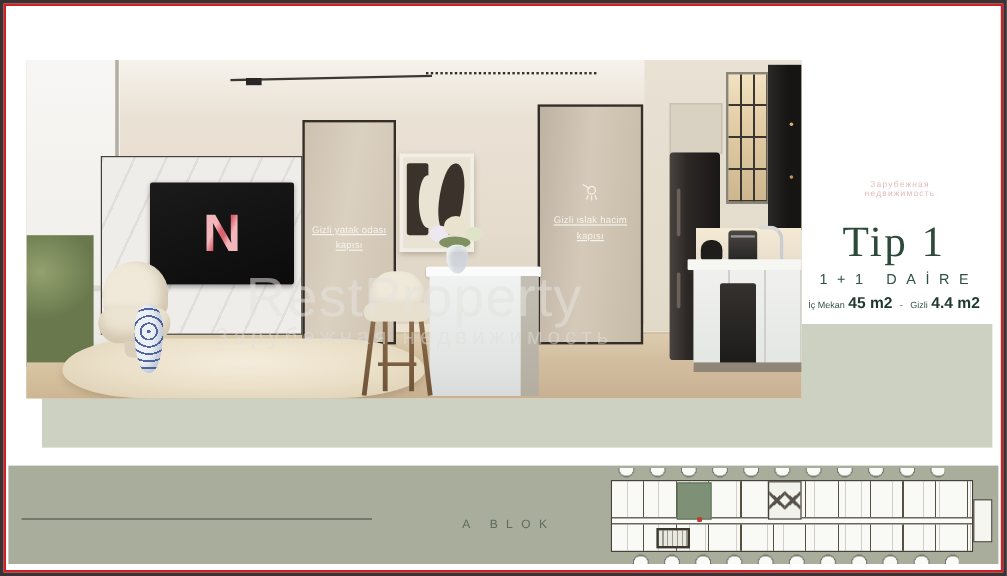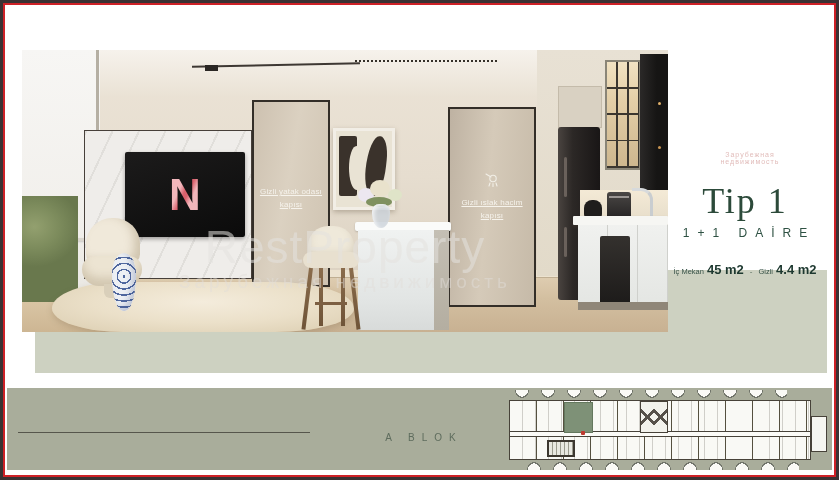--- a/index.html
+++ b/index.html
@@ -25,21 +25,21 @@
   .h-marble{position:absolute;left:62px;top:80px;width:166px;height:147px;border:1px solid #47403a;
     background:repeating-linear-gradient(115deg,rgba(150,148,140,.16) 0 2px,rgba(0,0,0,0) 2px 24px),#efedea;}
   .h-tv{position:absolute;left:103px;top:102px;width:120px;height:85px;background:linear-gradient(160deg,#1c1b1b,#0b0b0b);border-radius:2px;display:flex;align-items:center;justify-content:center;box-shadow:0 2px 4px rgba(0,0,0,.35);}
   .h-n{font-weight:700;font-size:44px;line-height:1;background:linear-gradient(115deg,#f2b6bb 34%,#d9626e 46% 54%,#f2b6bb 66%);-webkit-background-clip:text;background-clip:text;color:transparent;}
   .h-chair-back{position:absolute;left:64px;top:168px;width:54px;height:46px;background:#f0e9da;border-radius:26px 26px 10px 10px;box-shadow:inset -6px -4px 10px rgba(150,130,95,.35);}
   .h-chair-seat{position:absolute;left:60px;top:206px;width:60px;height:30px;background:#ece4d2;border-radius:14px 14px 18px 18px;box-shadow:inset 0 -8px 10px rgba(150,130,95,.3);}
   .h-chair-base{position:absolute;left:82px;top:234px;width:16px;height:14px;background:#d9cfba;border-radius:0 0 6px 6px;}
   .h-vase{position:absolute;left:90px;top:203px;width:24px;height:58px;background-color:#edf0f4;background-image:repeating-radial-gradient(circle at 50% 40%,#50689f 0 1.5px,transparent 1.5px 6px);border-radius:50% 50% 46% 46%/36% 36% 60% 60%;box-shadow:inset -4px -3px 6px rgba(60,80,130,.25);}
   .panel-door{position:absolute;background:linear-gradient(100deg,#cdc1b0 0%,#dbd1c1 45%,#cfc3b1 100%);border:2px solid #332e28;box-sizing:border-box;text-align:center;}
   #door1{left:230px;top:50px;width:78px;height:187px;}
-  #door2{left:426px;top:57px;width:88px;height:200px;background:linear-gradient(95deg,#beb2a2,#d5cab9 45%,#c6baa8);}
+  #door2{left:426px;top:37px;width:88px;height:200px;background:linear-gradient(95deg,#beb2a2,#d5cab9 45%,#c6baa8);}
   .panel-lbl{color:#f6f3ec;font-size:8px;line-height:1.6;letter-spacing:.2px;text-decoration:underline;}
   #door1 .panel-lbl{margin-top:84px;}
   #door2 .shower{margin-top:62px;}
   #door2 .panel-lbl{margin-top:4px;}
   .h-art{position:absolute;left:311px;top:78px;width:56px;height:76px;background:#e9e3d4;border:3px solid #f2eee6;box-shadow:0 2px 5px rgba(90,75,55,.35);}
   .h-art .s1{position:absolute;left:3px;top:5px;width:18px;height:60px;background:#3a322b;border-radius:2px;}
   .h-art .s2{position:absolute;left:30px;top:5px;width:20px;height:60px;background:#3a322b;border-radius:55% 45% 50% 50%/60% 40% 55% 45%;transform:rotate(6deg);}
   .h-art .pinch{position:absolute;left:13px;top:15px;width:15px;height:44px;background:#e9e3d4;border-radius:50%;}
   .h-island-top{position:absolute;left:333px;top:172px;width:96px;height:9px;background:#fafbfa;border-radius:2px;box-shadow:0 1px 2px rgba(0,0,0,.18);}
   .h-island-front{position:absolute;left:336px;top:180px;width:76px;height:100px;background:linear-gradient(180deg,#f0f2f1,#e2e5e4 70%,#d8dbda);}
@@ -77,21 +77,21 @@
   .h-kettle{position:absolute;left:562px;top:150px;width:18px;height:18px;background:#1f1d1c;border-radius:45% 45% 4px 4px;}
   .h-faucet{position:absolute;left:610px;top:138px;width:18px;height:28px;border-top:3px solid #d7dadc;border-right:3px solid #c9cdd0;border-top-right-radius:12px;}
   .h-rug{position:absolute;left:30px;top:232px;width:302px;height:50px;background:radial-gradient(60% 70% at 50% 40%,#f4ecdc 0%,#ebe0c9 60%,#e0d3b8 100%);border-radius:45% 50% 50% 45%/100% 100% 90% 90%;box-shadow:0 3px 6px rgba(120,100,70,.25);}
   .h-wm{position:absolute;left:0;top:170px;width:646px;text-align:center;font-size:46px;letter-spacing:1px;color:rgba(228,226,222,.55);}
   .h-wm2{position:absolute;left:0;top:221px;width:646px;text-align:center;font-size:19px;letter-spacing:4px;color:rgba(225,222,218,.5);}
   
   .wm-tile{position:absolute;left:697px;top:146px;width:96px;text-align:center;font-size:7px;letter-spacing:1px;color:rgba(195,120,116,.5);}
   .info{position:absolute;left:652px;top:178px;width:176px;text-align:center;}
   .info-title{font-family:"Liberation Serif",serif;font-size:36px;letter-spacing:2px;color:#2c4a3a;line-height:1;}
   .info-type{margin-top:7px;font-size:12px;letter-spacing:8px;padding-left:8px;color:#2e5143;}
-  .info-specs{margin-top:22px;display:flex;justify-content:center;align-items:baseline;gap:3px;color:#24423a;}
+  .info-specs{margin-top:5px;display:flex;justify-content:center;align-items:baseline;gap:3px;color:#24423a;}
   .spec-lbl{font-size:7.5px;color:#375247;}
   .spec-val{font-size:13px;font-weight:700;color:#1d382f;}
   .spec-sep{font-size:8px;color:#59705f;margin:0 3px;}
   
   .footer{position:absolute;left:2px;right:2px;top:383px;height:82px;background:#a9ad9b;}
   .room{position:absolute;left:33px;top:14px;font-size:15px;color:#3b3c30;letter-spacing:.2px;}
   .room-line{position:absolute;left:11px;top:44px;width:292px;height:0;border-top:1.5px solid #56564c;}
   .ptitle{position:absolute;left:285px;top:15px;width:250px;text-align:center;font-family:"Liberation Serif",serif;font-size:20px;color:#16331f;letter-spacing:1px;}
   .pblok{position:absolute;left:285px;top:44px;width:250px;text-align:center;font-size:10px;letter-spacing:7px;padding-left:7px;color:#5e6c5d;}
   .plan{position:absolute;left:498px;top:2px;width:322px;height:80px;}

